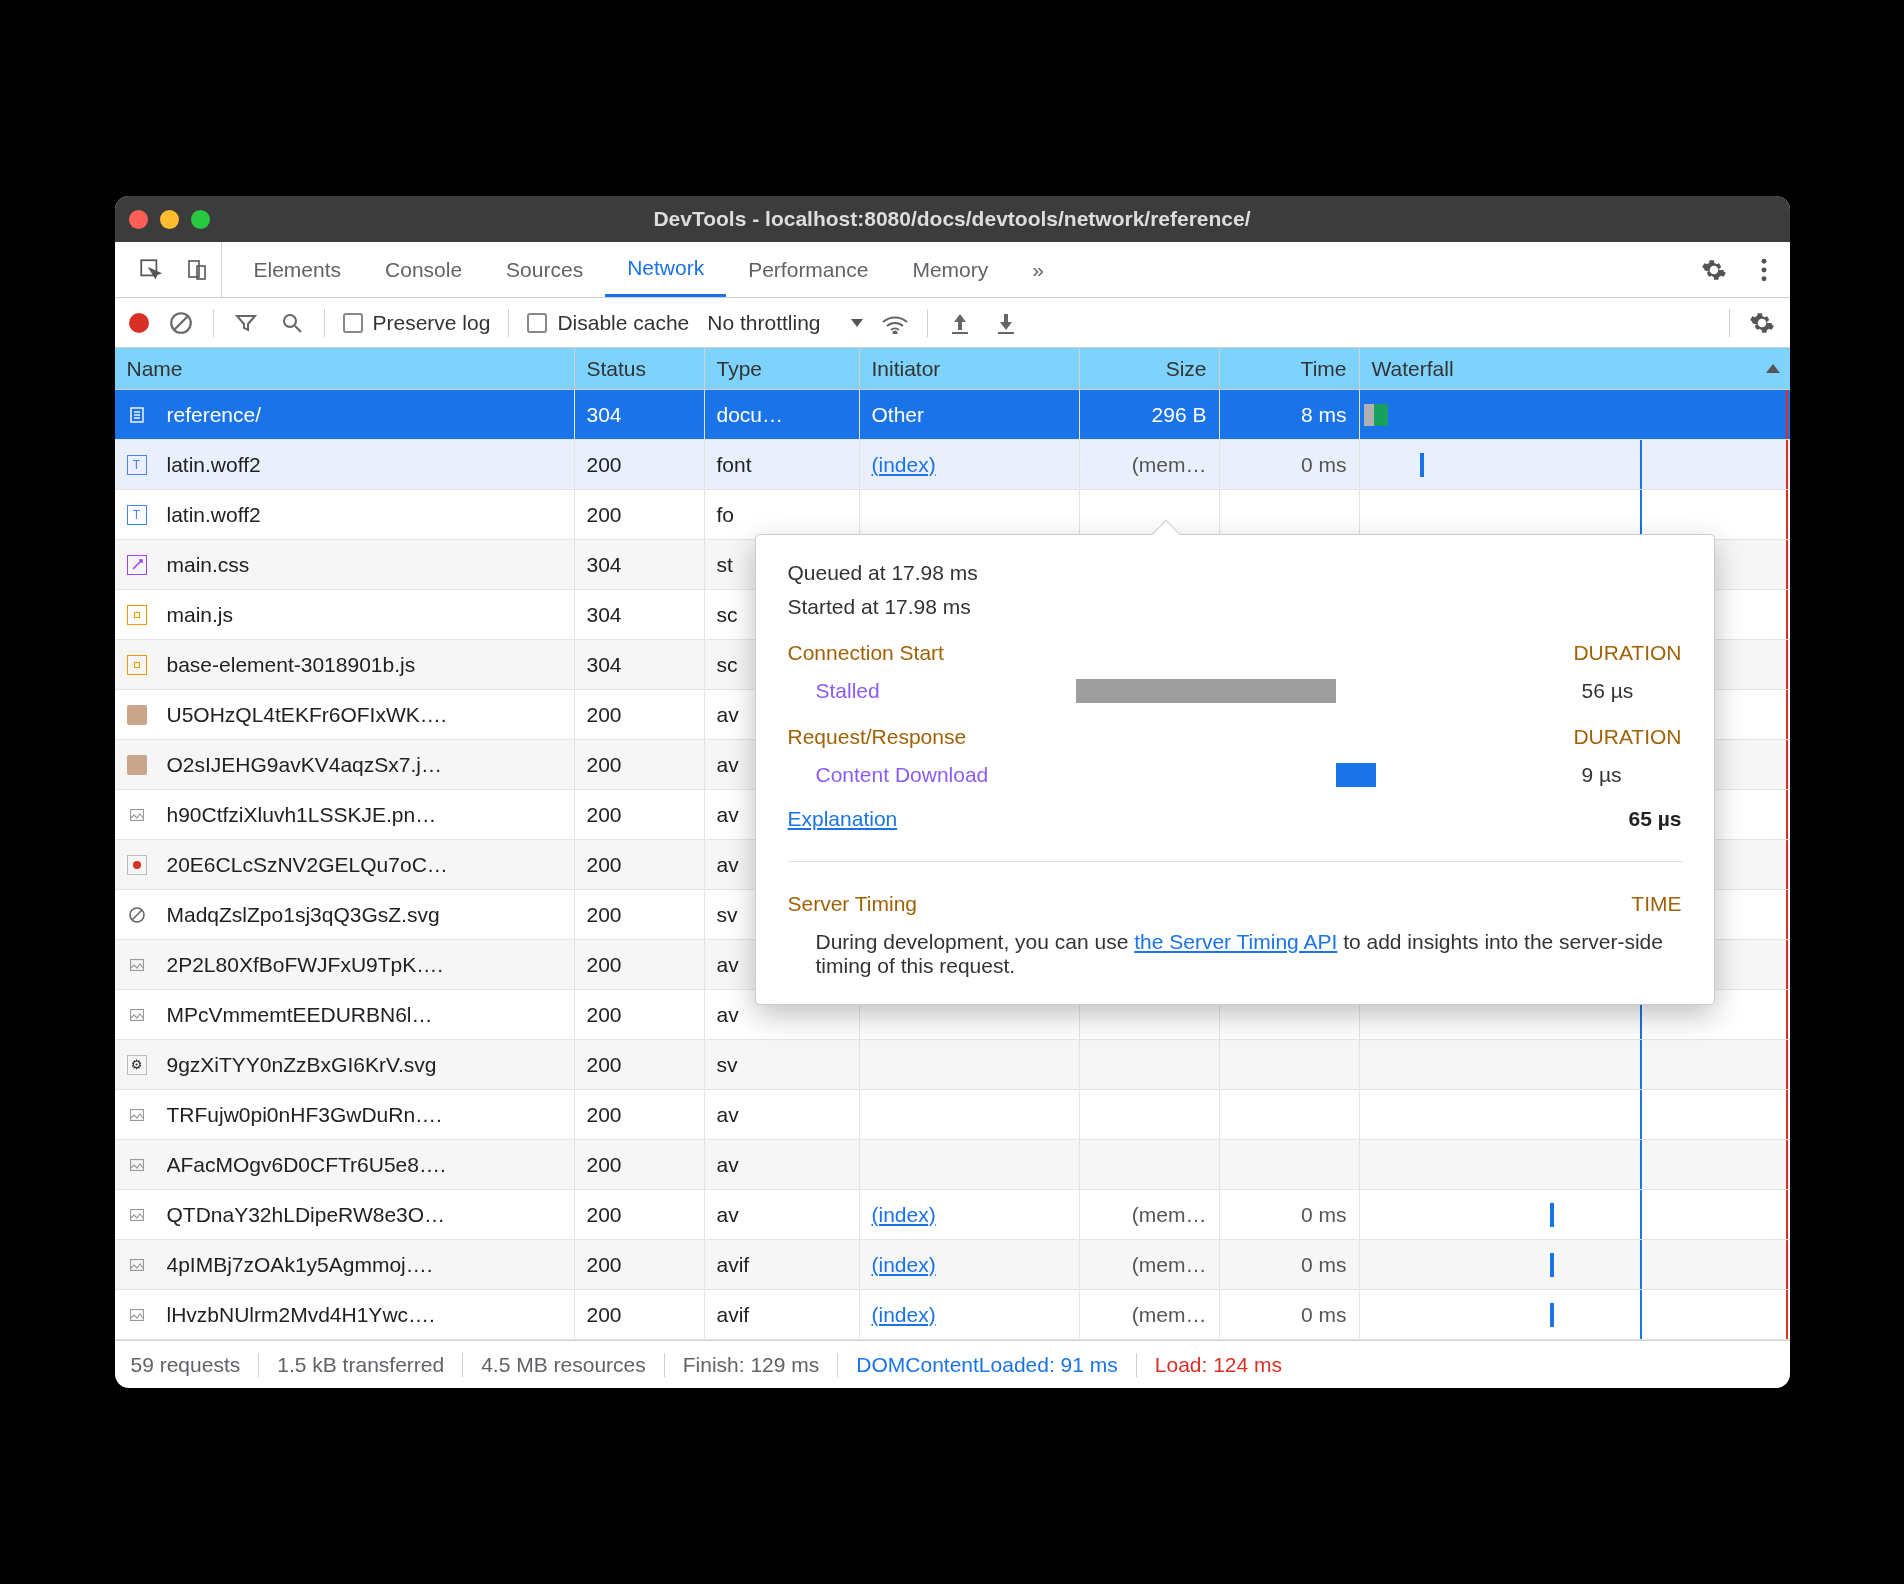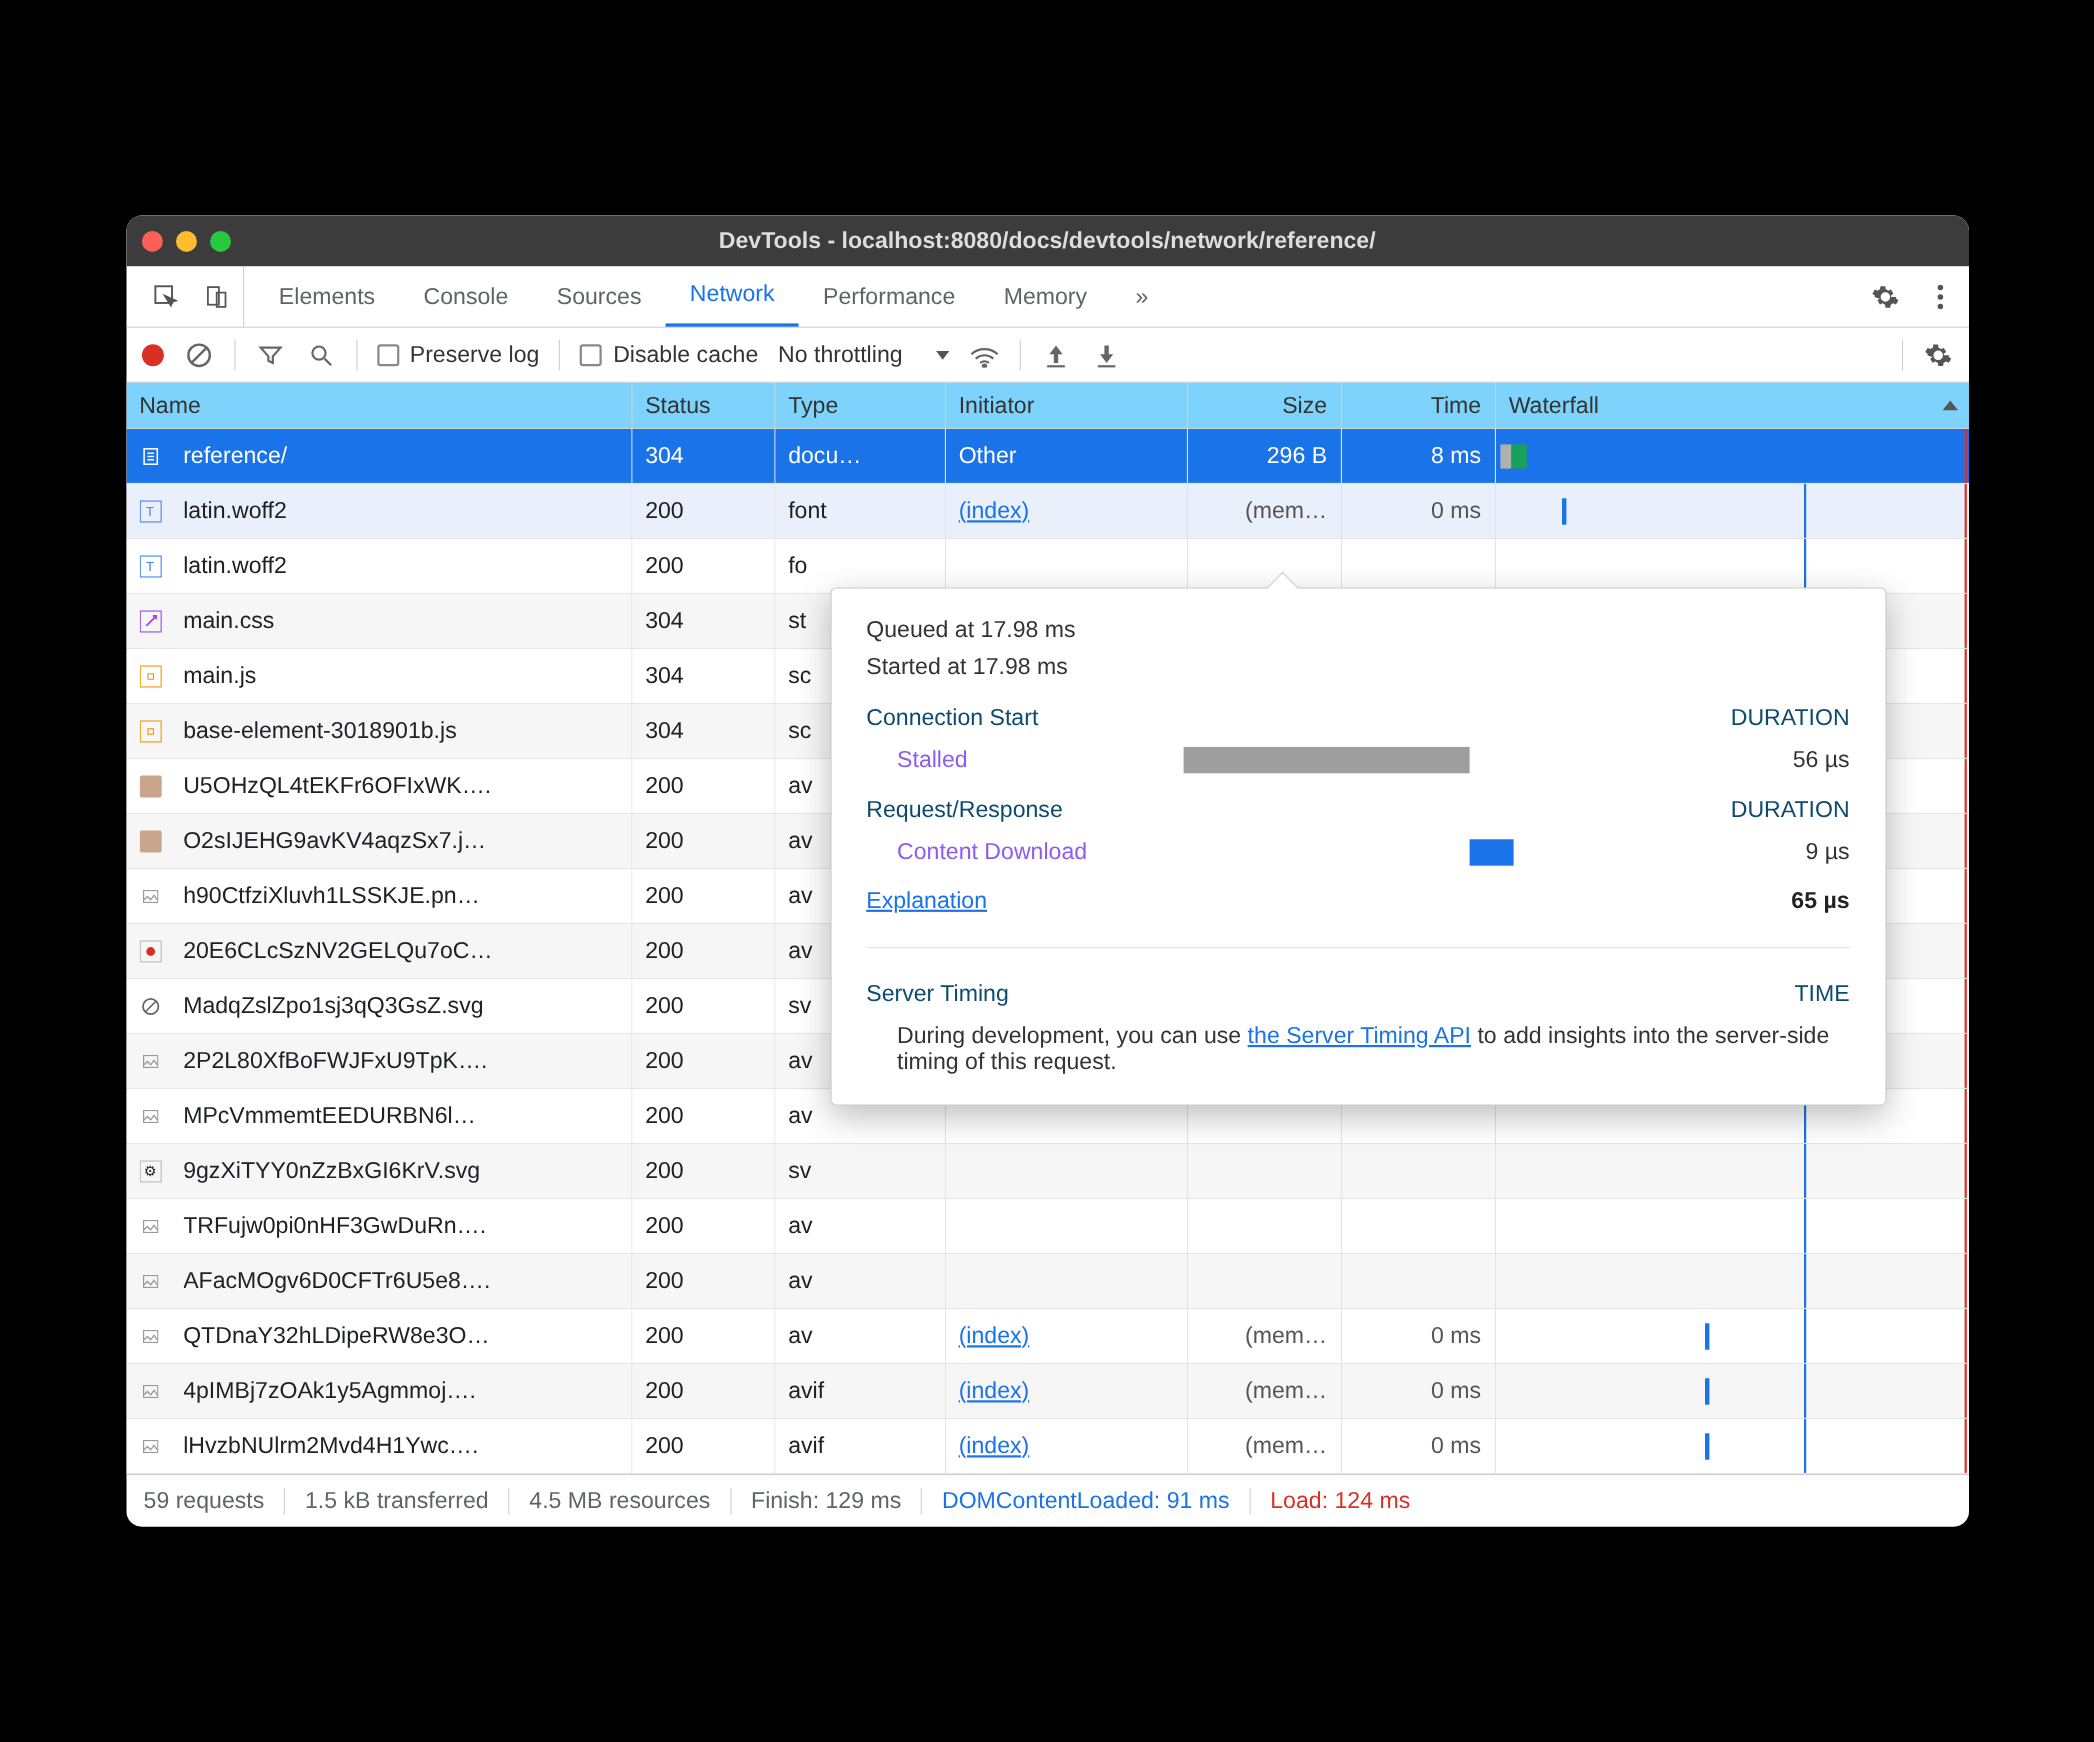--- a/index.html
+++ b/index.html
@@ -132,26 +132,26 @@
     z-index:50;
     color:#606368;
   }
   .timing-pop .arrow {
     position:absolute; top:-11px; left:400px;
     width:20px; height:20px; background:#fff;
     border-left:1px solid #ccc; border-top:1px solid #ccc;
     transform:rotate(45deg);
   }
   .tp-line { margin-bottom:10px; color:#333;}
-  .tp-section-head { display:flex; justify-content:space-between; color:#0c4a6e; margin-top:22px; margin-bottom:14px; font-weight:400;}
+  .tp-section-head { display:flex; justify-content:space-between; color:#a16207; margin-top:22px; margin-bottom:14px; font-weight:400;}
   .tp-row { display:flex; align-items:center; margin-bottom:10px; padding-left:28px; }
   .tp-row .lab { width:260px; color:#8b5cf6;}
   .tp-row .bar-area { flex:1; display:flex;}
   .tp-row .bar { height:24px; }
-  .tp-row .val { width:100px; text-align:right; color:#333;}
+  .tp-row .val { width:100px; text-align:left; color:#333;}
   .tp-exp { display:flex; justify-content:space-between; margin-top:20px; }
   .tp-exp a { color:#1a73e8; text-decoration:underline;}
   .tp-exp .tot { font-weight:700; color:#222;}
   .tp-hr { height:1px; background:#e0e0e0; margin:30px 0;}
   .tp-server-body { color:#333; padding-left:28px; }
   .tp-server-body a { color:#1a73e8; text-decoration:underline;}
   
   .footer {
     height:48px; display:flex; align-items:center;
     border-top:1px solid #d0d0d0; padding:0 16px;

